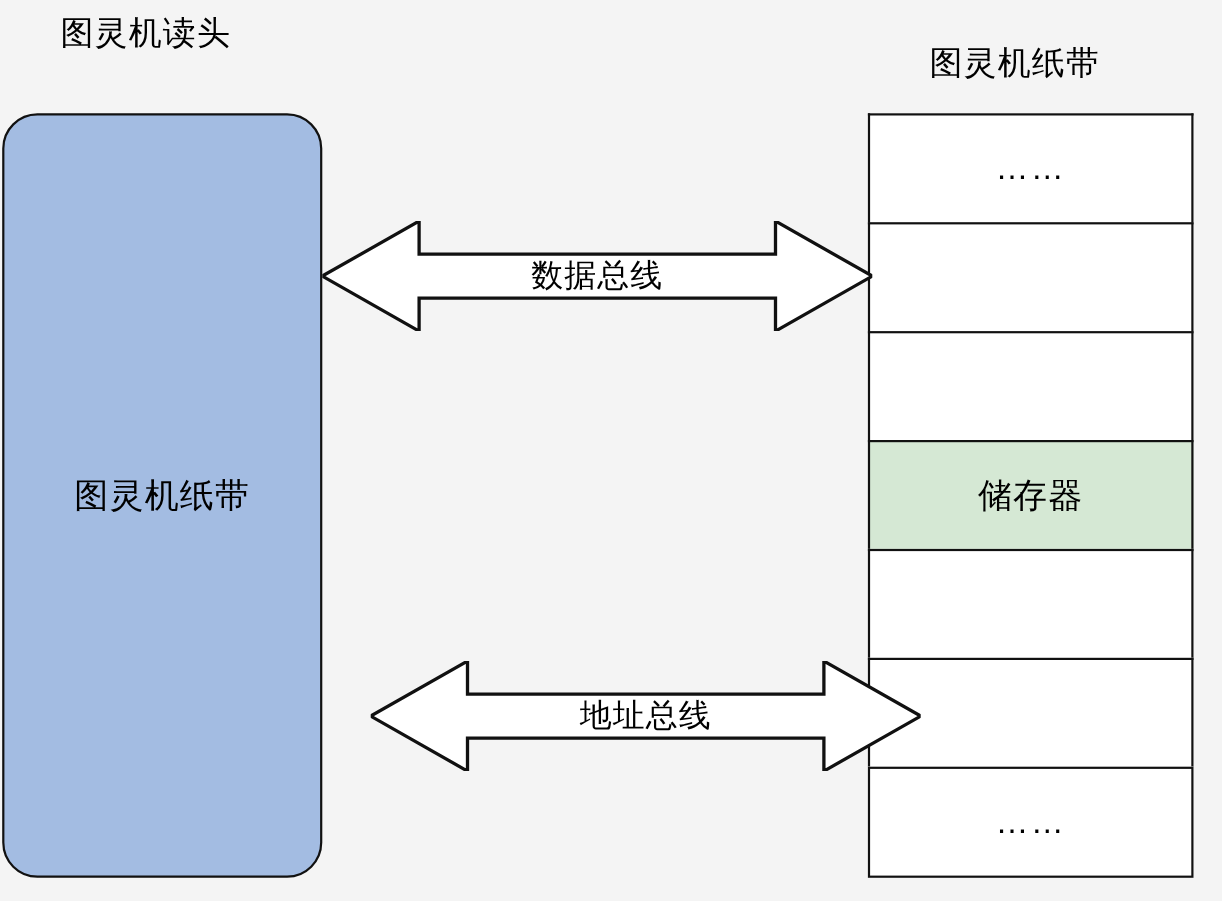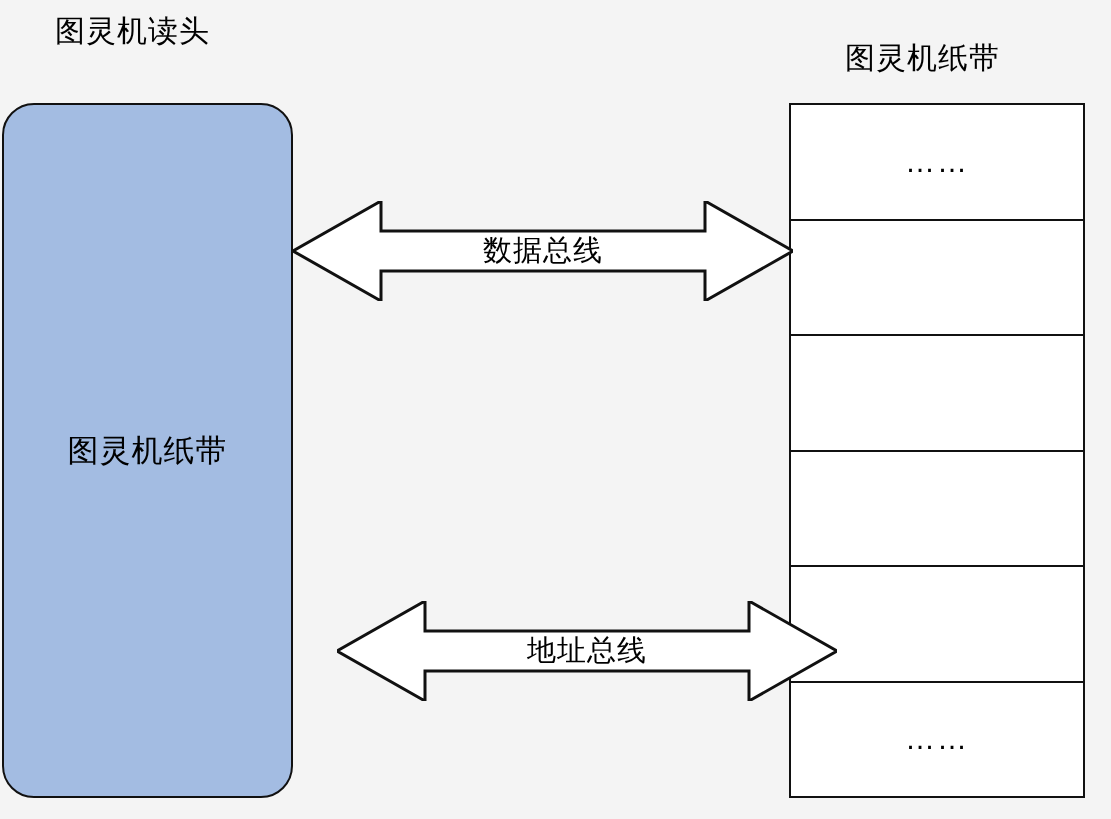--- a/index.html
+++ b/index.html
@@ -135,20 +135,23 @@
   <div id="tape-box">
     <div class="tape-cell">
       <span class="cell-text dots">……</span>
     </div>
     <div class="tape-cell">
       <span class="cell-text"></span>
     </div>
     <div class="tape-cell">
       <span class="cell-text"></span>
     </div>
+    <div class="tape-cell filled">
+      <span class="cell-text">储存器</span>
+    </div>
     <div class="tape-cell">
       <span class="cell-text"></span>
     </div>
     <div class="tape-cell">
       <span class="cell-text"></span>
     </div>
     <div class="tape-cell">
       <span class="cell-text dots">……</span>
     </div>
   </div>

